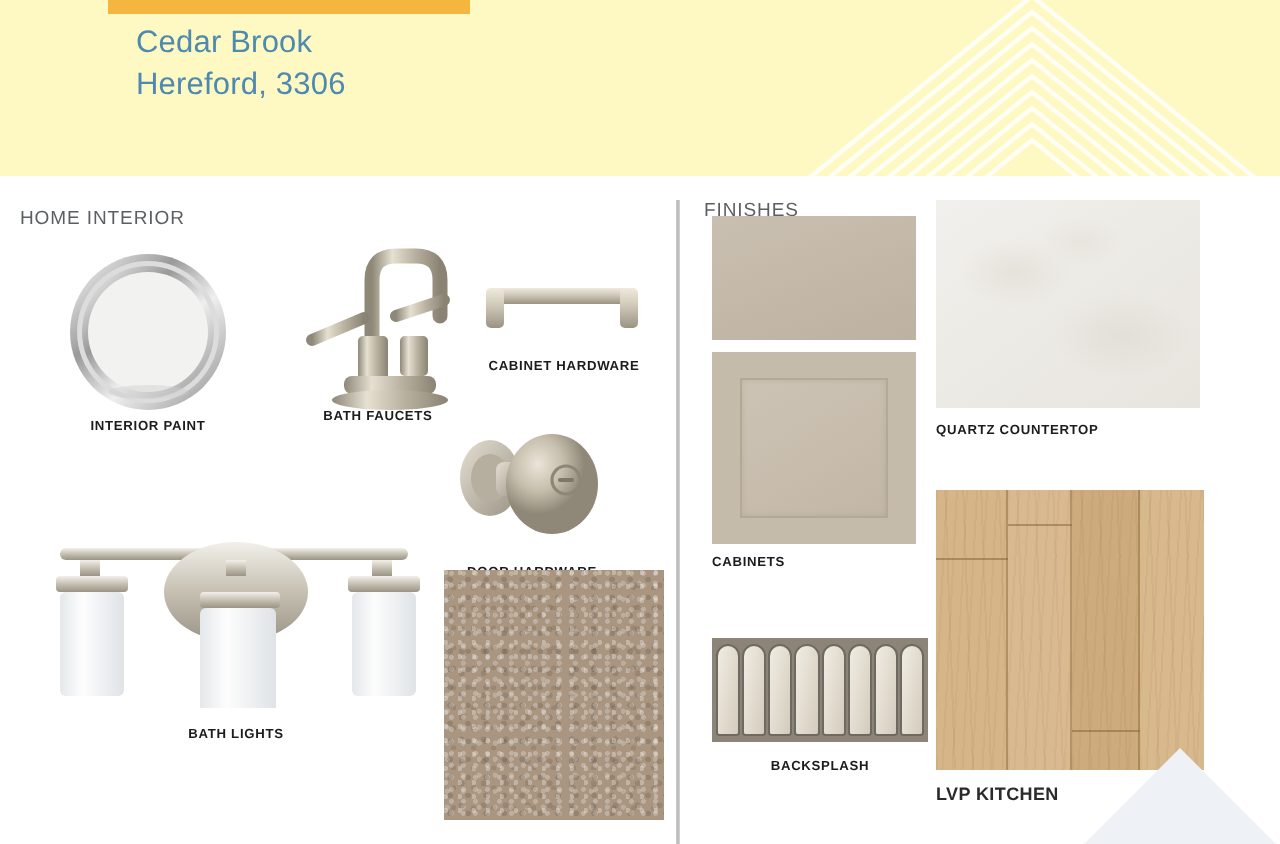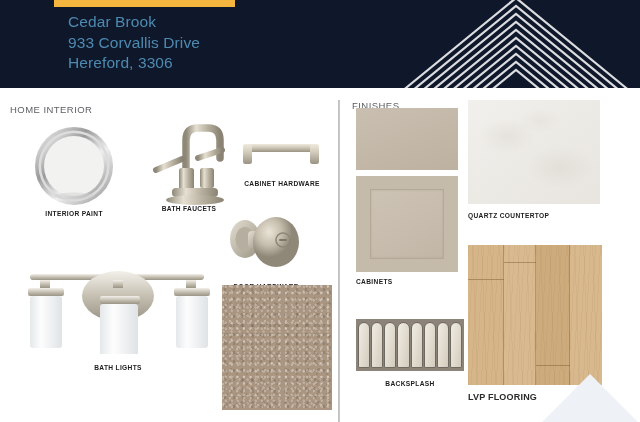--- a/index.html
+++ b/index.html
@@ -7,21 +7,21 @@
     width: 640px; height: 422px;
     font-family: "Liberation Sans", sans-serif;
     background: #ffffff;
     overflow: hidden;
   }
   .page { position: relative; width: 640px; height: 422px; background:#ffffff; }
 
   
   .header {
     position: absolute; left: 0; top: 0; width: 640px; height: 110px;
-    background: #0f172a; overflow: hidden;
+    background: #fef9c3; overflow: hidden;
   }
   .header-accent-bar {
     position: absolute; left: 54px; top: 0; width: 181px; height: 7px;
     background: #f4b63f;
   }
   .chevron-deco {
     position: absolute; right: -6px; top: 0; width: 260px; height: 96px;
     overflow: hidden; pointer-events: none;
   }
   .chevron-deco svg { display:block; }
@@ -162,21 +162,20 @@
           <path d="M10 144 L130 46 L250 144"></path>
           <path d="M10 152 L130 54 L250 152"></path>
           <path d="M10 160 L130 62 L250 160"></path>
           <path d="M10 168 L130 70 L250 168"></path>
         </g>
       </svg>
     </div>
 
     <div class="address-block">
       <div class="address-line">Cedar Brook</div>
-      <div class="address-line">933 Corvallis Drive</div>
       <div class="address-line">Hereford, 3306</div>
     </div>
   </div>
 
   <div class="body-area">
 
     <div class="section-title" id="title-home">HOME INTERIOR</div>
     <div class="section-title" id="title-kitchen">FINISHES</div>
   </div>
 
@@ -316,21 +315,21 @@
 
   <div class="swatch" id="lvp">
     <div class="plank p1"></div>
     <div class="plank p2"></div>
     <div class="plank p3"></div>
     <div class="plank p4"></div>
     <div class="seam" style="left:0; width:27%; top:24%;"></div>
     <div class="seam" style="left:27%; width:24%; top:12%;"></div>
     <div class="seam" style="left:51%; width:25%; top:86%;"></div>
   </div>
-  <div class="caption big" style="left:468px; top:392px; width:134px; text-align:left;">LVP FLOORING</div>
+  <div class="caption big" style="left:468px; top:392px; width:134px; text-align:left;">LVP KITCHEN</div>
 
   <div class="bottom-chevron">
     <svg width="100" height="50" viewBox="0 0 100 50">
       <path d="M50 2 L98 50 L2 50 Z" fill="#eef1f6"></path>
     </svg>
   </div>
 
 </div>
 
 </body></html>

